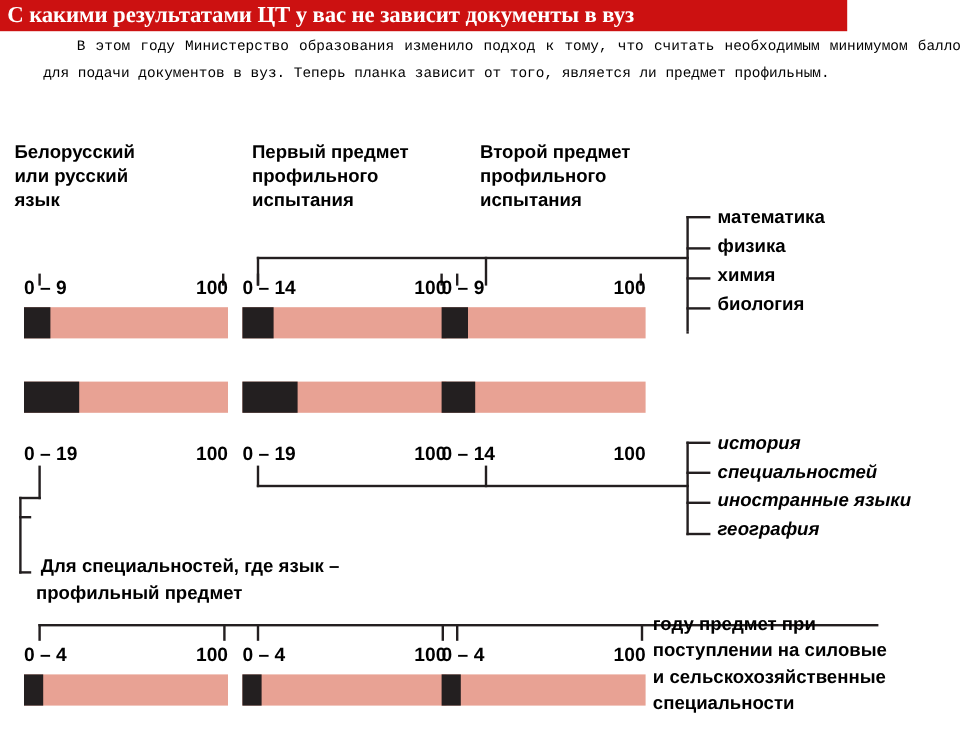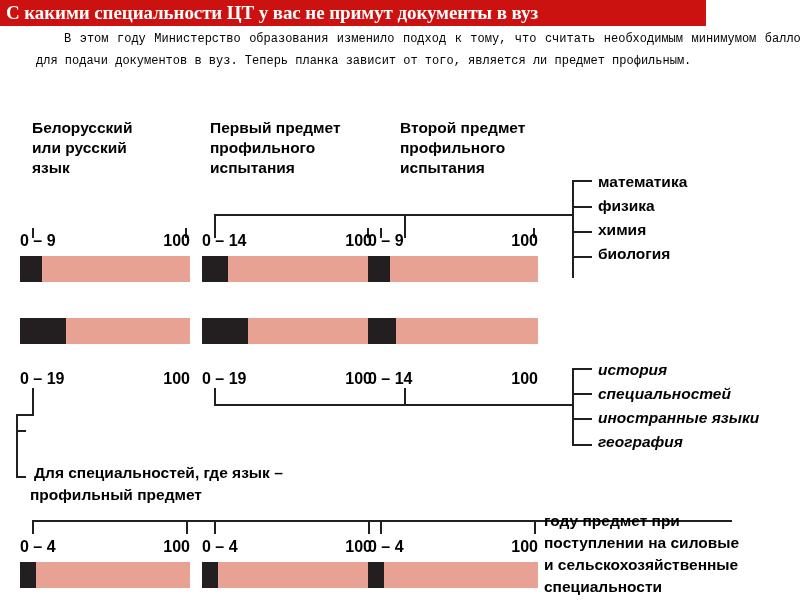--- a/index.html
+++ b/index.html
@@ -144,26 +144,26 @@
     line-height: 22px;
     white-space: pre-line;
   }
 </style>
 </head>
 <body>
 
 <div id="root">
 
   <div class="title-bar">
-    <span class="title-text">С какими специальности ЦТ у вас не примут документы в вуз</span>
+    <span class="title-text">С какими результатами ЦТ у вас не зависит документы в вуз</span>
   </div>
 
   <div class="intro">В этом году Министерство образования изменило подход к тому, что считать необходимым минимумом баллов для подачи документов в вуз. Теперь планка зависит от того, является ли предмет профильным.</div>
 
-  <div class="col-head" style="left:12px; top:118px; width:175px;margin-left:20px;">Белорусский
+  <div class="col-head" style="left:12px; top:118px; width:175px;">Белорусский
 или русский
 язык</div>
   <div class="col-head" style="left:210px; top:118px; width:185px;">Первый предмет
 профильного
 испытания</div>
   <div class="col-head" style="left:400px; top:118px; width:185px;">Второй предмет
 профильного
 испытания</div>
 
   <div class="ln vline" style="left:214px; top:214px; height:24px;"></div>

